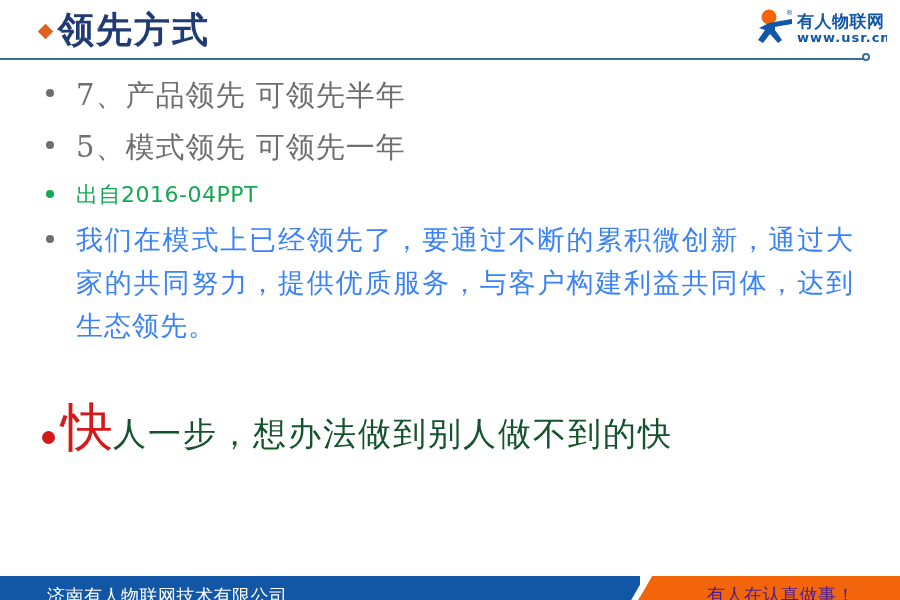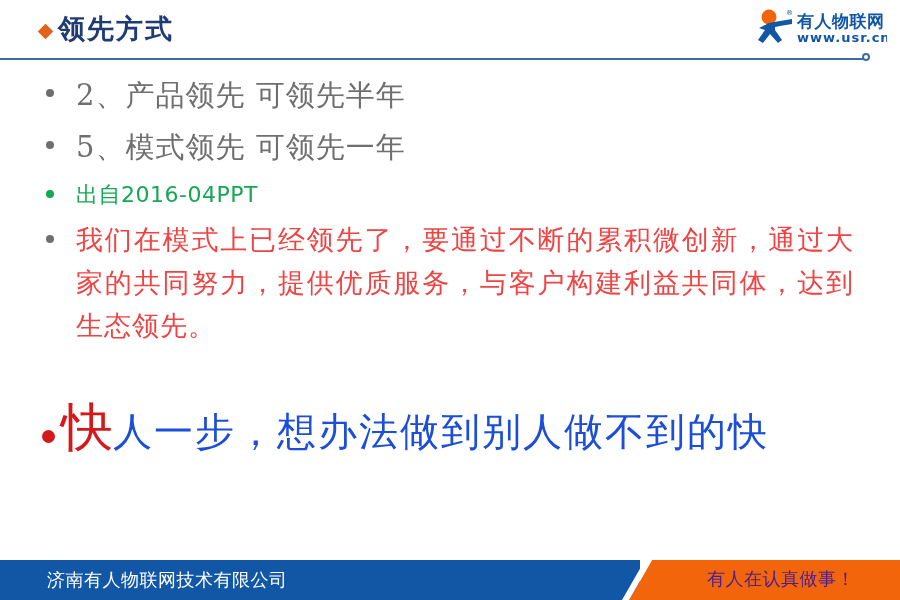--- a/index.html
+++ b/index.html
@@ -40,21 +40,21 @@
     width: 11px;
     height: 11px;
     background: #E2621B;
     transform: rotate(45deg);
     margin-right: 7px;
     margin-top: 4px;
     flex: 0 0 auto;
   }
   .title-text {
     font-family: "DejaVu Serif", "Liberation Serif", serif;
-    font-size: 27px;
+    font-size: 36px;
     font-weight: 600;
     color: #1F3B73;
     letter-spacing: 2px;
     line-height: 42px;
     white-space: nowrap;
   }
   .header-rule {
     position: absolute;
     left: 0;
     top: 58px;
@@ -124,21 +124,21 @@
     line-height: 42px;
     letter-spacing: 0.5px;
     white-space: nowrap;
   }
 
   .para-line { align-items: flex-start; padding-right: 46px; }
   .para-line .dot { margin-top: 17px; }
   .para-line .bullet-text {
     font-family: "DejaVu Serif", "Liberation Serif", serif;
     font-size: 27px;
-    color: #ef4444;
+    color: #3b82f6;
     line-height: 43px;
     letter-spacing: 1px;
     text-align: justify;
   }
 
   .emph-line {
     position: relative;
     display: flex;
     align-items: baseline;
     padding-left: 42px;
@@ -155,34 +155,34 @@
   }
   .emph-big {
     font-family: "DejaVu Serif", "Liberation Serif", serif;
     font-size: 52px;
     color: #D5191B;
     line-height: 56px;
     letter-spacing: 0px;
   }
   .emph-rest {
     font-family: Liberation Serif, serif;
-    font-size: 39px;
-    color: #1d4ed8;
+    font-size: 33px;
+    color: #14532d;
     line-height: 56px;
     letter-spacing: 2px;
     white-space: nowrap;
   }
 
   
   .footer {
     position: absolute;
     left: 0;
     bottom: 0;
     width: 900px;
-    height: 40px;
+    height: 24px;
     overflow: hidden;
   }
   .footer-blue {
     position: absolute;
     left: 0;
     top: 0;
     width: 640px;
     height: 40px;
     background: #1257A6;
   }
@@ -253,21 +253,21 @@
         <text x="50" y="21" font-family="DejaVu Sans, sans-serif" font-size="17" font-weight="bold" fill="#1257A6" letter-spacing="0.5">有人物联网</text>
         <text x="50" y="36" font-family="DejaVu Sans, sans-serif" font-size="13" font-weight="bold" fill="#1257A6" letter-spacing="1">www.usr.cn</text>
       </svg>
     </div>
   </div>
 
   <div class="content">
 
     <div class="bullet-line num-line">
       <span class="dot"></span>
-      <span class="bullet-text">2、产品领先  可领先半年</span>
+      <span class="bullet-text">7、产品领先  可领先半年</span>
     </div>
 
     <div class="bullet-line num-line">
       <span class="dot"></span>
       <span class="bullet-text">5、模式领先  可领先一年</span>
     </div>
 
 
     <div class="bullet-line green-line">
       <span class="dot"></span>

